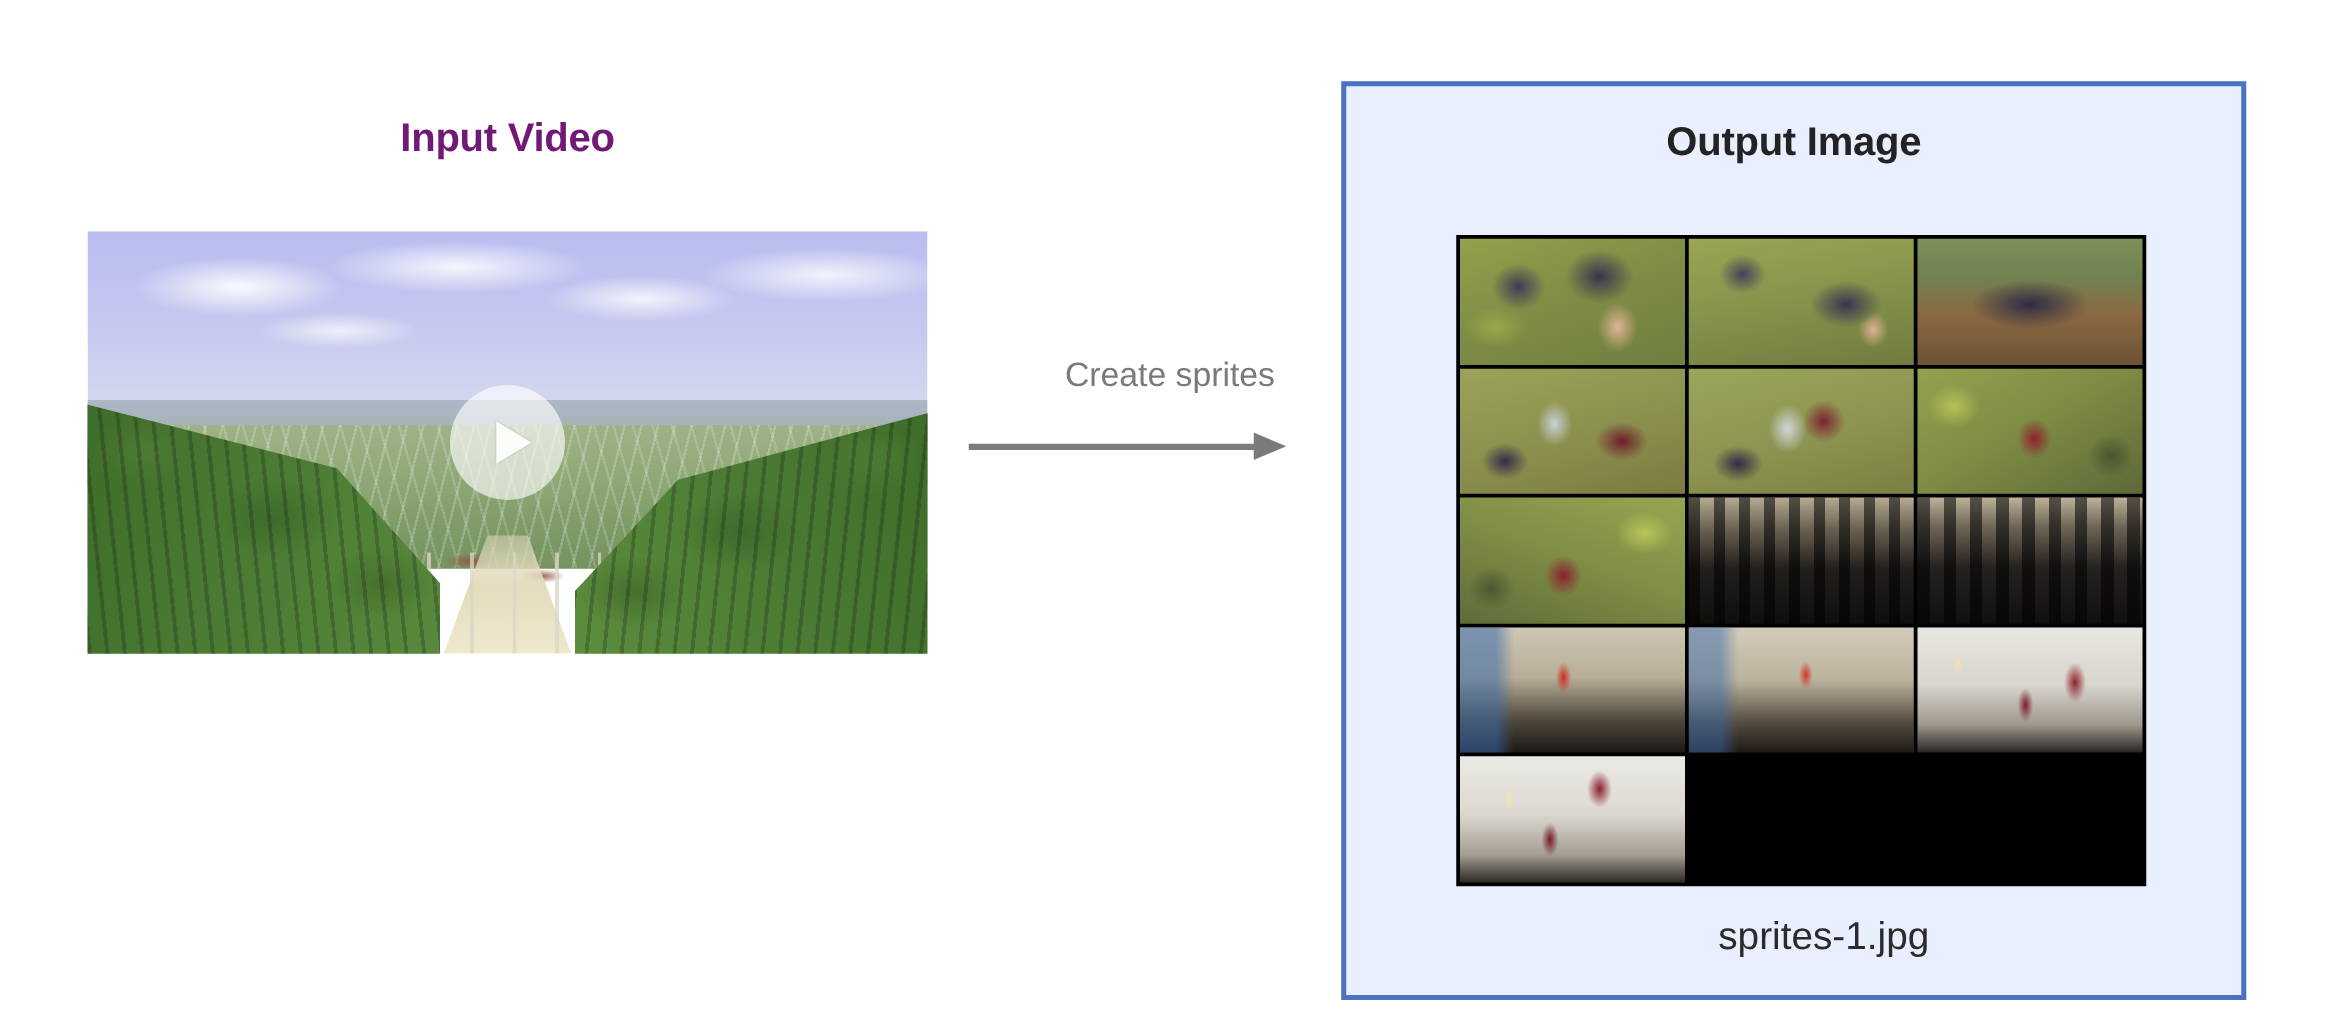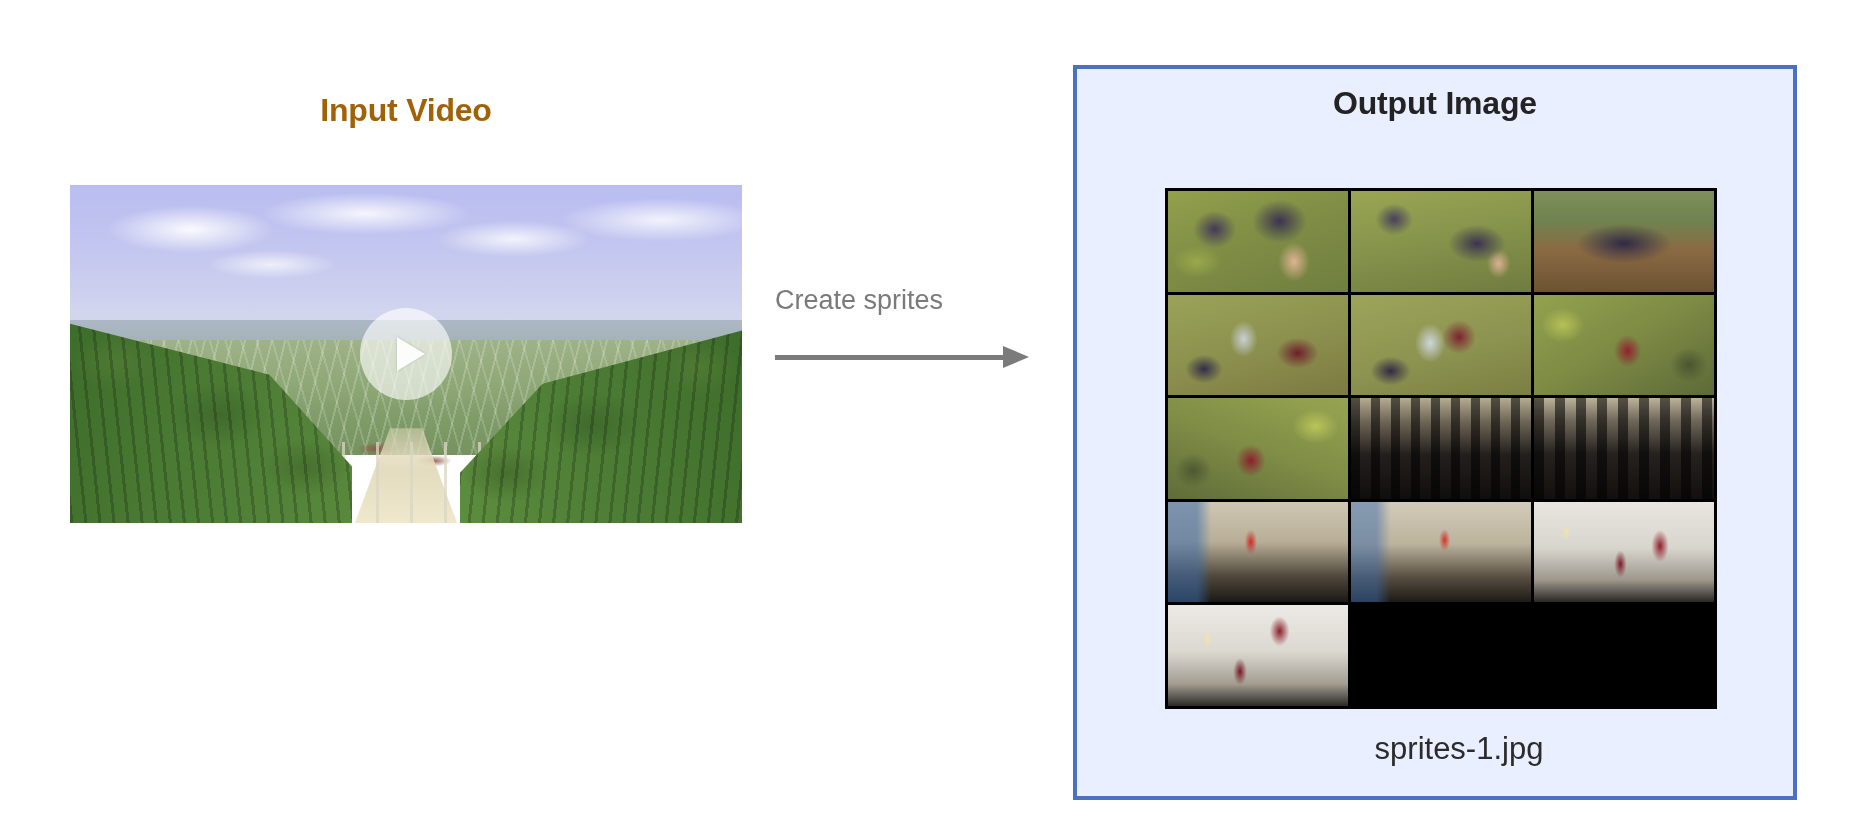--- a/index.html
+++ b/index.html
@@ -20,21 +20,21 @@
     top: 70px;
     width: 680px;
     height: 470px;
   }
 
   #input-title {
     width: 672px;
     text-align: center;
     font-size: 32px;
     font-weight: bold;
-    color: #a16207;
+    color: #701a75;
     letter-spacing: -0.2px;
     margin-top: 22px;
   }
 
   #video-thumb {
     position: absolute;
     left: 0px;
     top: 115px;
     width: 672px;
     height: 338px;
@@ -134,21 +134,21 @@
     position: absolute;
     left: 775px;
     top: 285px;
     width: 260px;
     height: 90px;
   }
   #connector-label {
     position: absolute;
     left: 0; top: 0;
     width: 245px;
-    text-align: left;
+    text-align: right;
     font-size: 27px;
     color: #7a7a7a;
   }
   #arrow-line {
     position: absolute;
     left: 0; top: 70px;
     width: 232px; height: 5px;
     background: #7b7b7b;
   }
   #arrow-head {
@@ -165,21 +165,21 @@
     position: absolute;
     left: 1073px;
     top: 65px;
     width: 724px;
     height: 735px;
     background: #eaefff;
     border: 4px solid #4a72c0;
   }
 
   #output-title {
-    margin-top: 16px;
+    margin-top: 26px;
     text-align: center;
     font-size: 32px;
     font-weight: bold;
     color: #232323;
     letter-spacing: -0.2px;
   }
 
   #sprite-sheet {
     position: absolute;
     left: 88px;

